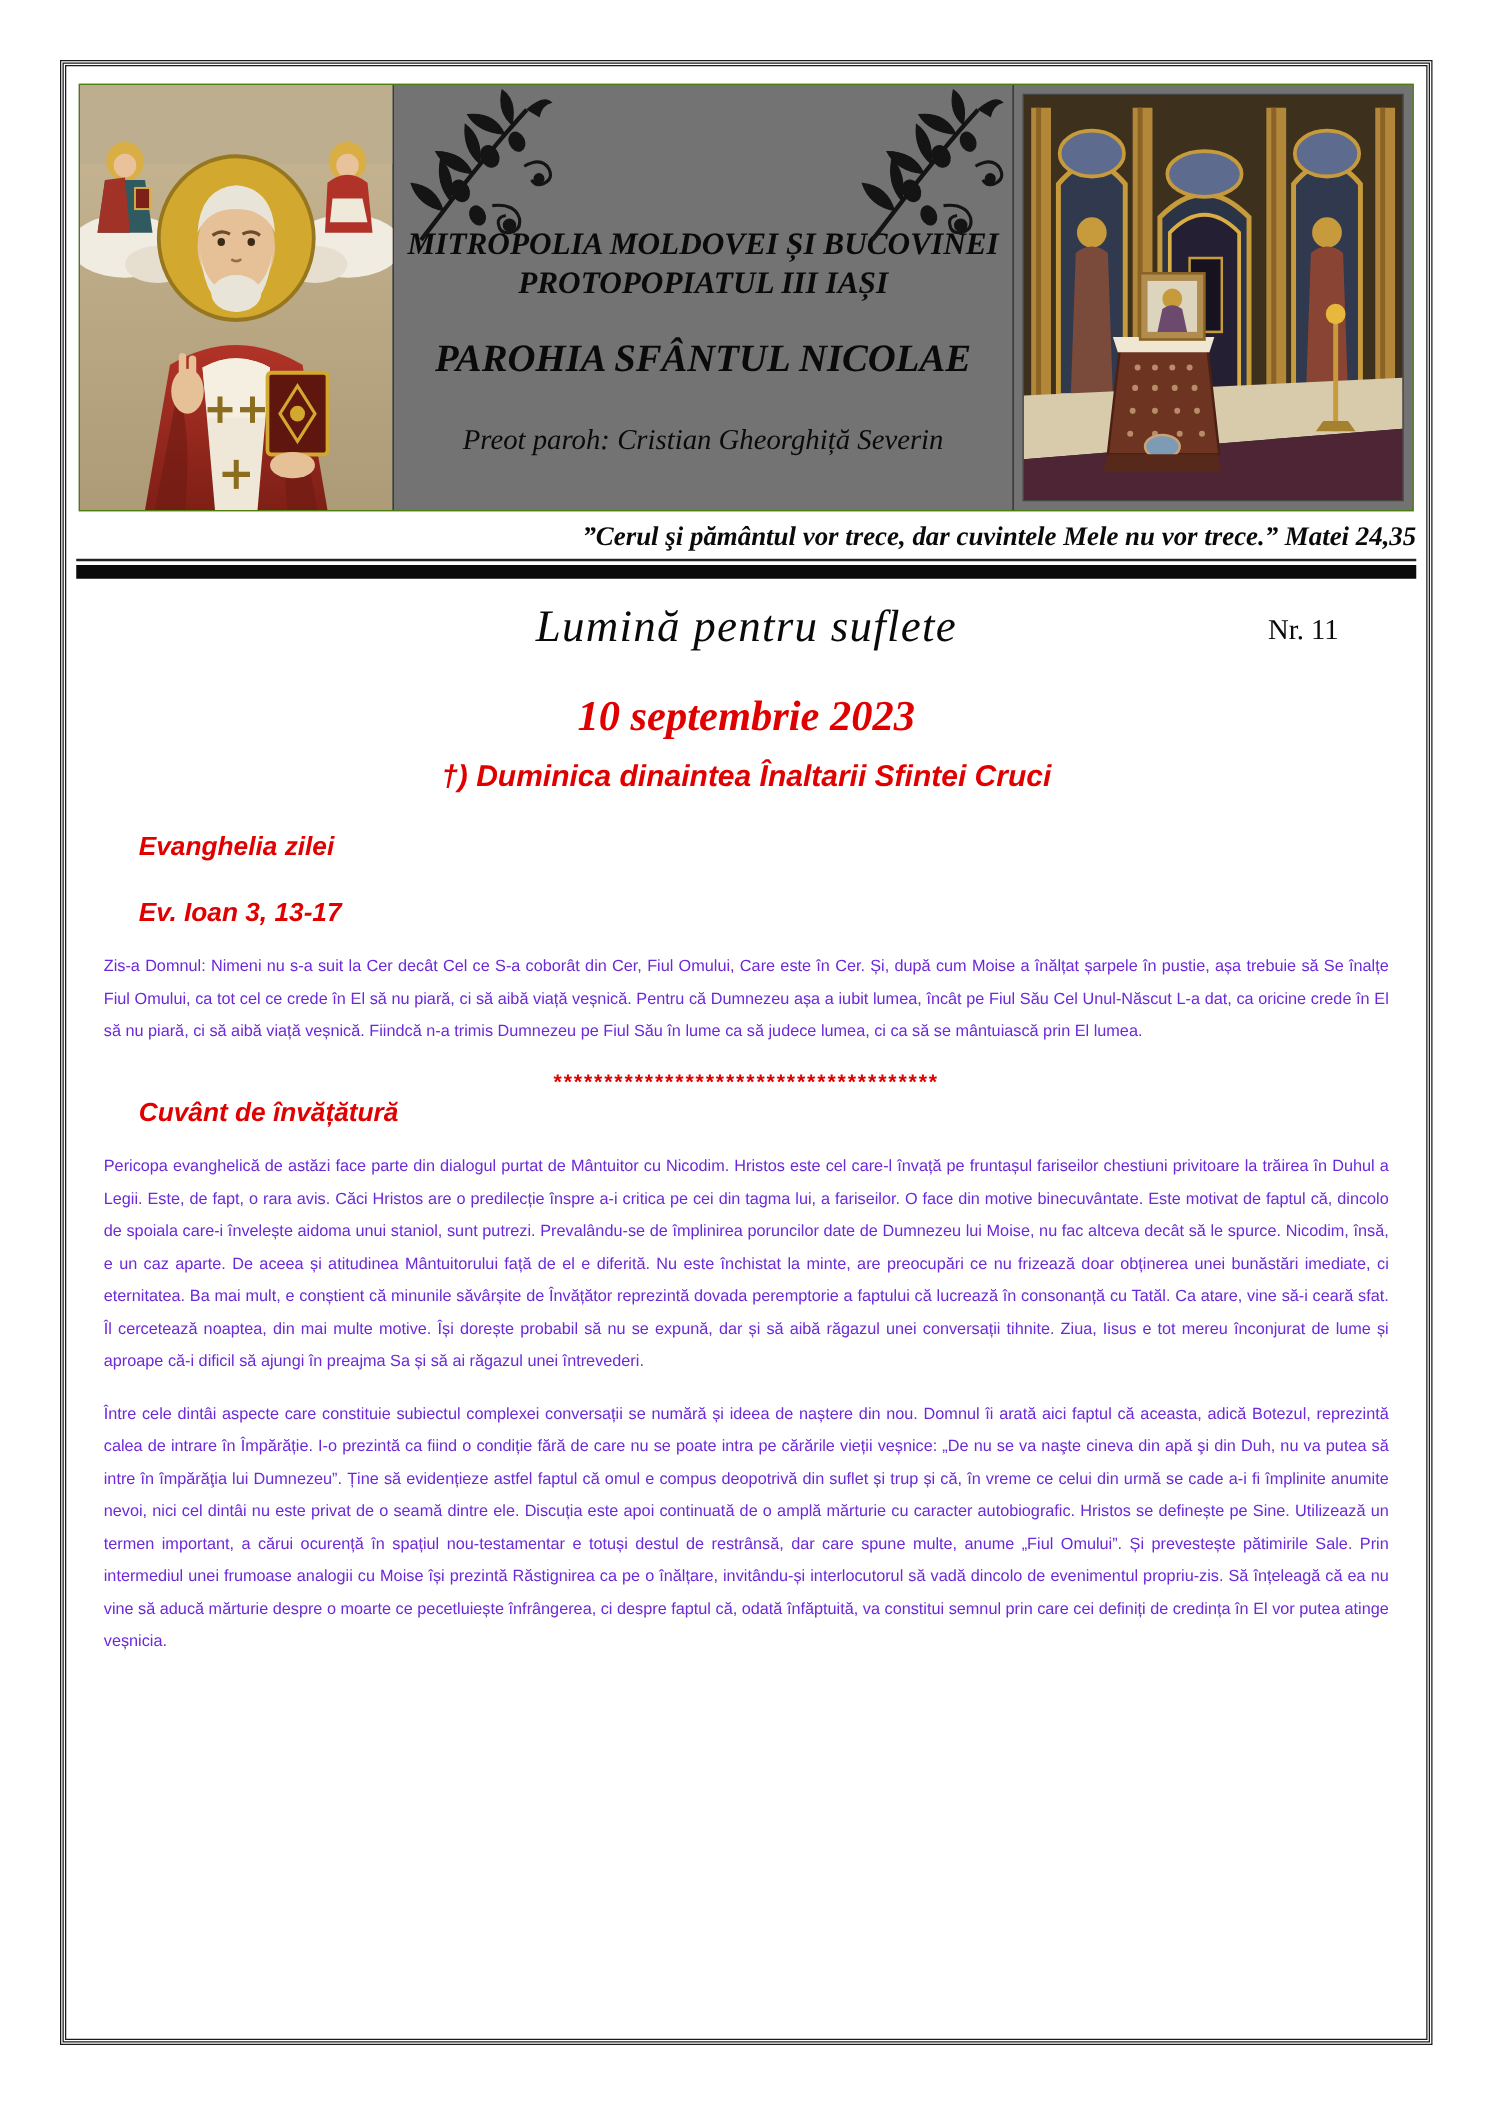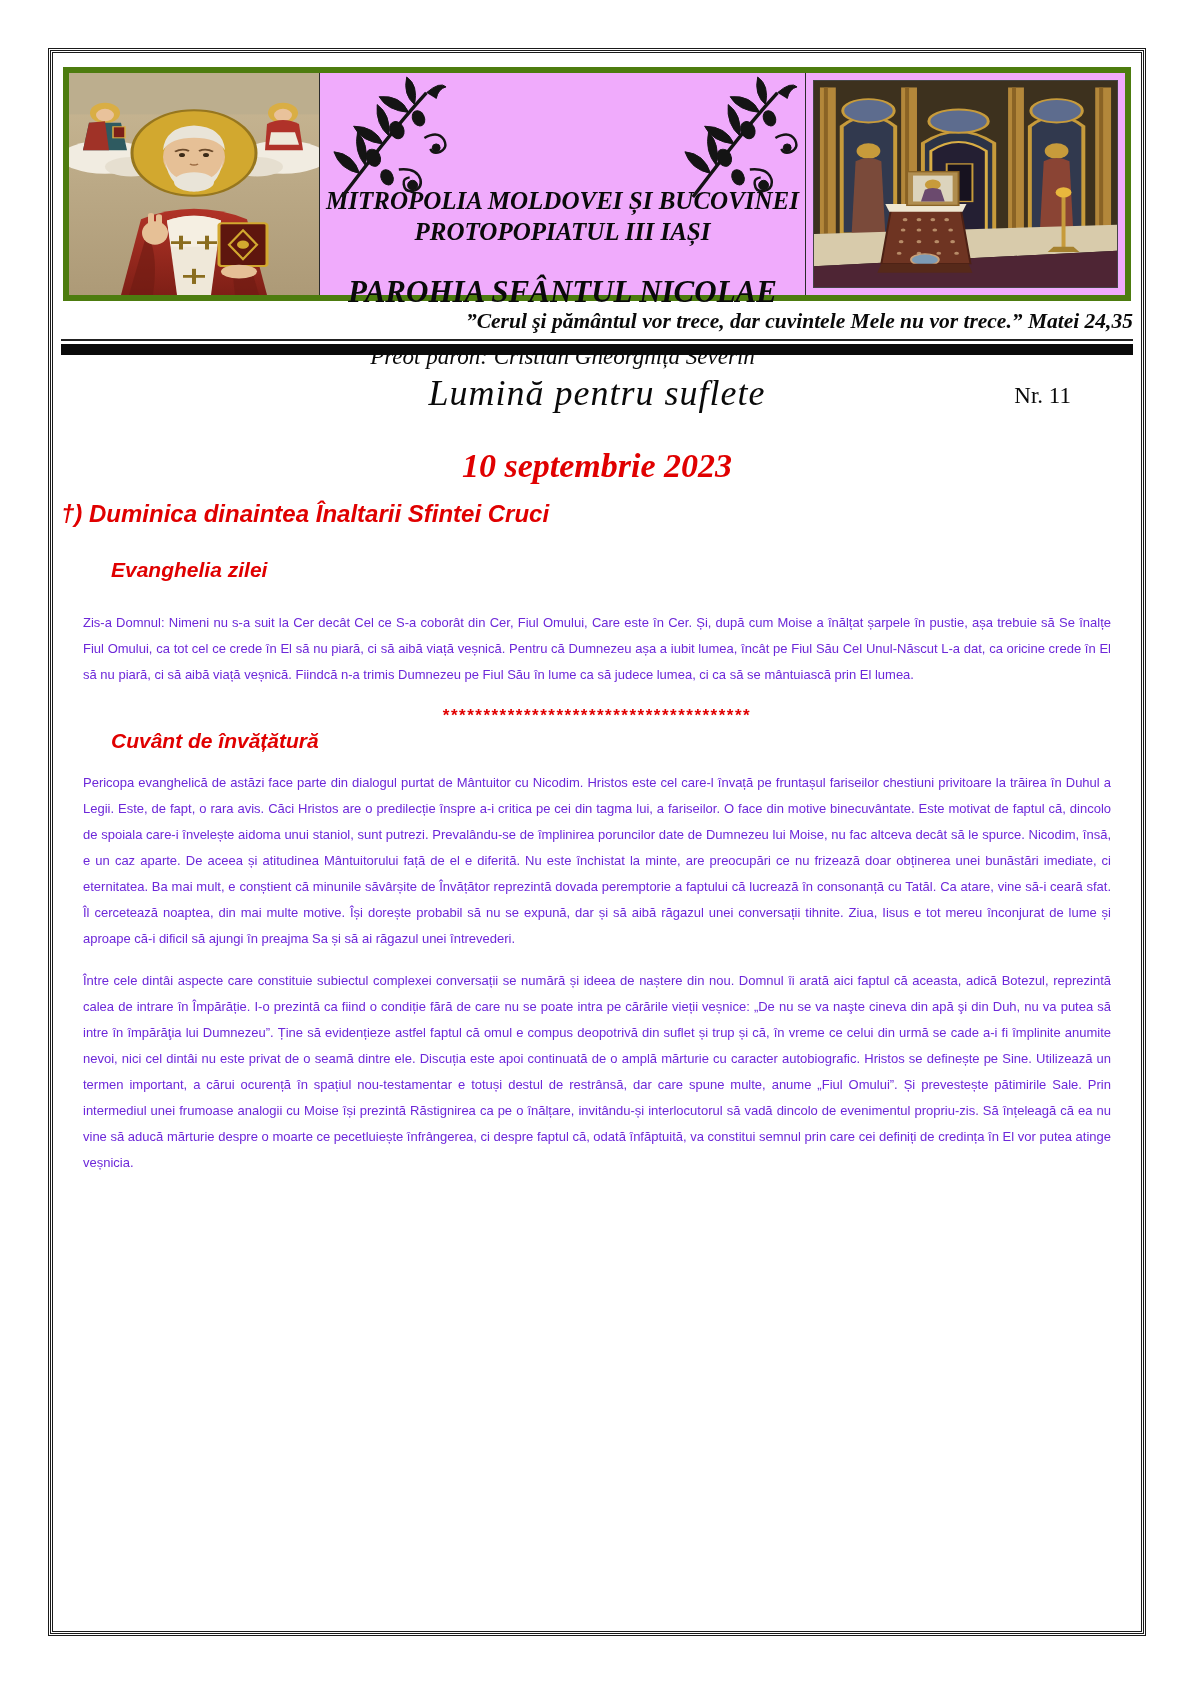--- a/index.html
+++ b/index.html
@@ -8,21 +8,21 @@
     font-family:"Liberation Sans", sans-serif;color:#0a0a0a;overflow:hidden;
   }
   :root{--accent-red:#e00000;--bar-black:#0a0a0a;}
 
   .frame-outer{position:absolute;left:48px;top:48px;width:1098px;height:1588px;
     border:1px solid #1a1a1a;padding:1px;box-sizing:border-box;}
   .frame-mid{border:1px solid #1a1a1a;padding:1px;height:100%;box-sizing:border-box;}
   .frame-inner{border:1px solid #1a1a1a;height:100%;box-sizing:border-box;padding:6px 8px 0 8px;}
 
   
-  .header-box{border:6px solid #4d7c0f;margin:8px 2px 0 2px;height:234px;display:flex;box-sizing:border-box;background:#f0abfc;}
+  .header-box{border:1px solid #4d7c0f;margin:8px 2px 0 2px;height:342px;display:flex;box-sizing:border-box;background:#737373;}
   .icon-cell{width:250px;flex:none;border-right:1px solid #2b2b2b;}
   .icon-cell svg{display:block;width:100%;height:100%;}
   .center-cell{flex:1;position:relative;text-align:center;padding-top:112px;box-sizing:border-box;}
   .ornament{position:absolute;width:118px;height:128px;}
   .ornament-left{left:10px;top:2px;}
   .ornament-right{right:6px;top:2px;}
   .masthead-line{font-family:"Liberation Serif", serif;font-style:italic;font-weight:bold;font-size:25px;line-height:31px;}
   .parish-name{font-family:"Liberation Serif", serif;font-style:italic;font-weight:bold;font-size:31px;line-height:34px;margin-top:28px;}
   .parish-location{font-family:"Liberation Serif", serif;font-style:italic;font-size:22px;line-height:28px;}
   .priest-line{font-family:"Liberation Serif", serif;font-style:italic;font-size:23px;line-height:28px;margin-top:34px;}
@@ -35,21 +35,21 @@
     font-size:21.5px;padding:8px 0 5px 0;border-bottom:2px solid #222;}
   .black-bar{height:11px;background:var(--bar-black);margin-top:3px;}
 
   
   .title-row{position:relative;height:72px;margin-top:2px;}
   .main-title{text-align:center;font-family:"Liberation Serif", serif;font-style:italic;
     font-size:36px;line-height:72px;letter-spacing:1px;}
   .issue-no{position:absolute;right:62px;top:26px;font-family:"Liberation Serif", serif;font-size:23px;}
   .issue-date{text-align:center;color:var(--accent-red);font-family:"Liberation Serif", serif;
     font-style:italic;font-weight:bold;font-size:34px;line-height:42px;margin-top:16px;}
-  .feast-line{color:var(--accent-red);font-weight:bold;font-style:italic;
+  .feast-line{text-align:center;color:var(--accent-red);font-weight:bold;font-style:italic;
     font-size:24px;line-height:30px;margin-top:12px;}
 
   
   .content{padding:0 6px;margin-top:28px;}
   .section-heading{color:var(--accent-red);font-weight:bold;font-style:italic;font-size:21px;line-height:26px;margin-left:44px;}
   .gap-after{margin-bottom:27px;}
   .body-text{margin:16px;font-size:13px;line-height:26px;text-align:justify;color:#6d28d9;}
   .separator-line{text-align:center;color:var(--accent-red);font-weight:bold;font-size:17px;
     letter-spacing:1.5px;line-height:24px;}
 </style>
@@ -266,20 +266,21 @@
 
     <div class="title-row">
       <div class="main-title">Lumină pentru suflete</div>
       <div class="issue-no">Nr. 11</div>
     </div>
     <div class="issue-date">10 septembrie 2023</div>
     <div class="feast-line">†) Duminica dinaintea Înaltarii Sfintei Cruci</div>
 
     <div class="content">
       <div class="section-heading gap-after">Evanghelia zilei</div>
+      <div class="section-heading">Ev. Ioan 3, 13-17</div>
       <p class="body-text">Zis-a Domnul: Nimeni nu s-a suit la Cer decât Cel ce S-a coborât din Cer, Fiul Omului, Care este în Cer. Și, după cum Moise a înălțat șarpele în pustie, așa trebuie să Se înalțe Fiul Omului, ca tot cel ce crede în El să nu piară, ci să aibă viață veșnică. Pentru că Dumnezeu așa a iubit lumea, încât pe Fiul Său Cel Unul-Născut L-a dat, ca oricine crede în El să nu piară, ci să aibă viață veșnică. Fiindcă n-a trimis Dumnezeu pe Fiul Său în lume ca să judece lumea, ci ca să se mântuiască prin El lumea.</p>
       <div class="separator-line">**************************************</div>
       <div class="section-heading">Cuvânt de învățătură</div>
       <p class="body-text">Pericopa evanghelică de astăzi face parte din dialogul purtat de Mântuitor cu Nicodim. Hristos este cel care-l învață pe fruntașul fariseilor chestiuni privitoare la trăirea în Duhul a Legii. Este, de fapt, o rara avis. Căci Hristos are o predilecție înspre a-i critica pe cei din tagma lui, a fariseilor. O face din motive binecuvântate. Este motivat de faptul că, dincolo de spoiala care-i învelește aidoma unui staniol, sunt putrezi. Prevalându-se de împlinirea poruncilor date de Dumnezeu lui Moise, nu fac altceva decât să le spurce. Nicodim, însă, e un caz aparte. De aceea și atitudinea Mântuitorului față de el e diferită. Nu este închistat la minte, are preocupări ce nu frizează doar obținerea unei bunăstări imediate, ci eternitatea. Ba mai mult, e conștient că minunile săvârșite de Învățător reprezintă dovada peremptorie a faptului că lucrează în consonanță cu Tatăl. Ca atare, vine să-i ceară sfat. Îl cercetează noaptea, din mai multe motive. Își dorește probabil să nu se expună, dar și să aibă răgazul unei conversații tihnite. Ziua, Iisus e tot mereu înconjurat de lume și aproape că-i dificil să ajungi în preajma Sa și să ai răgazul unei întrevederi.</p>
       <p class="body-text">Între cele dintâi aspecte care constituie subiectul complexei conversații se numără și ideea de naștere din nou. Domnul îi arată aici faptul că aceasta, adică Botezul, reprezintă calea de intrare în Împărăție. I-o prezintă ca fiind o condiție fără de care nu se poate intra pe cărările vieții veșnice: „De nu se va naşte cineva din apă şi din Duh, nu va putea să intre în împărăţia lui Dumnezeu”. Ține să evidențieze astfel faptul că omul e compus deopotrivă din suflet și trup și că, în vreme ce celui din urmă se cade a-i fi împlinite anumite nevoi, nici cel dintâi nu este privat de o seamă dintre ele. Discuția este apoi continuată de o amplă mărturie cu caracter autobiografic. Hristos se definește pe Sine. Utilizează un termen important, a cărui ocurență în spațiul nou-testamentar e totuși destul de restrânsă, dar care spune multe, anume „Fiul Omului”. Și prevestește pătimirile Sale. Prin intermediul unei frumoase analogii cu Moise își prezintă Răstignirea ca pe o înălțare, invitându-și interlocutorul să vadă dincolo de evenimentul propriu-zis. Să înțeleagă că ea nu vine să aducă mărturie despre o moarte ce pecetluiește înfrângerea, ci despre faptul că, odată înfăptuită, va constitui semnul prin care cei definiți de credința în El vor putea atinge veșnicia.</p>
     </div>
 
   </div>
  </div>
 </div>

